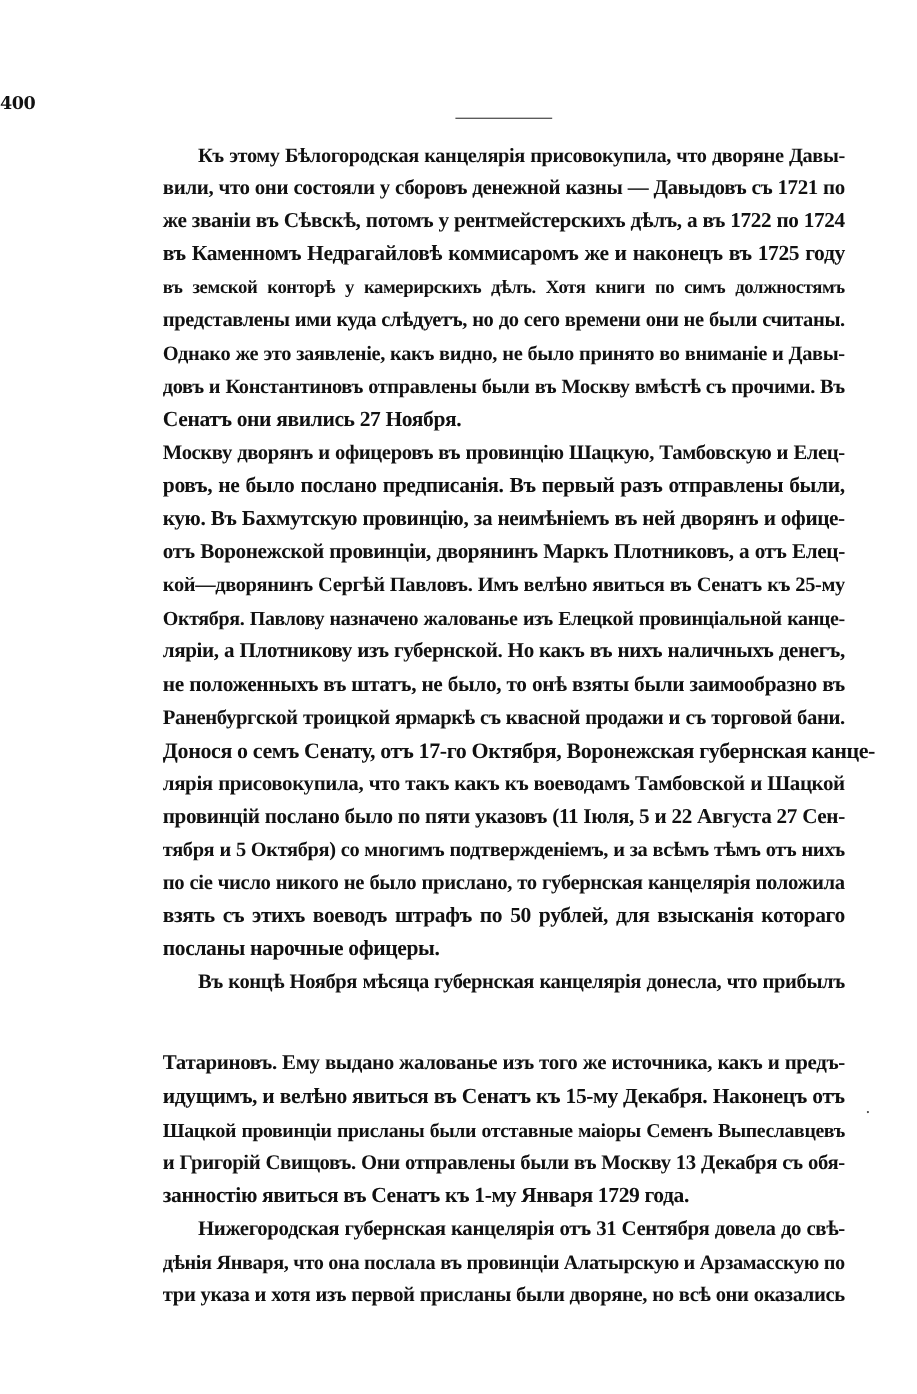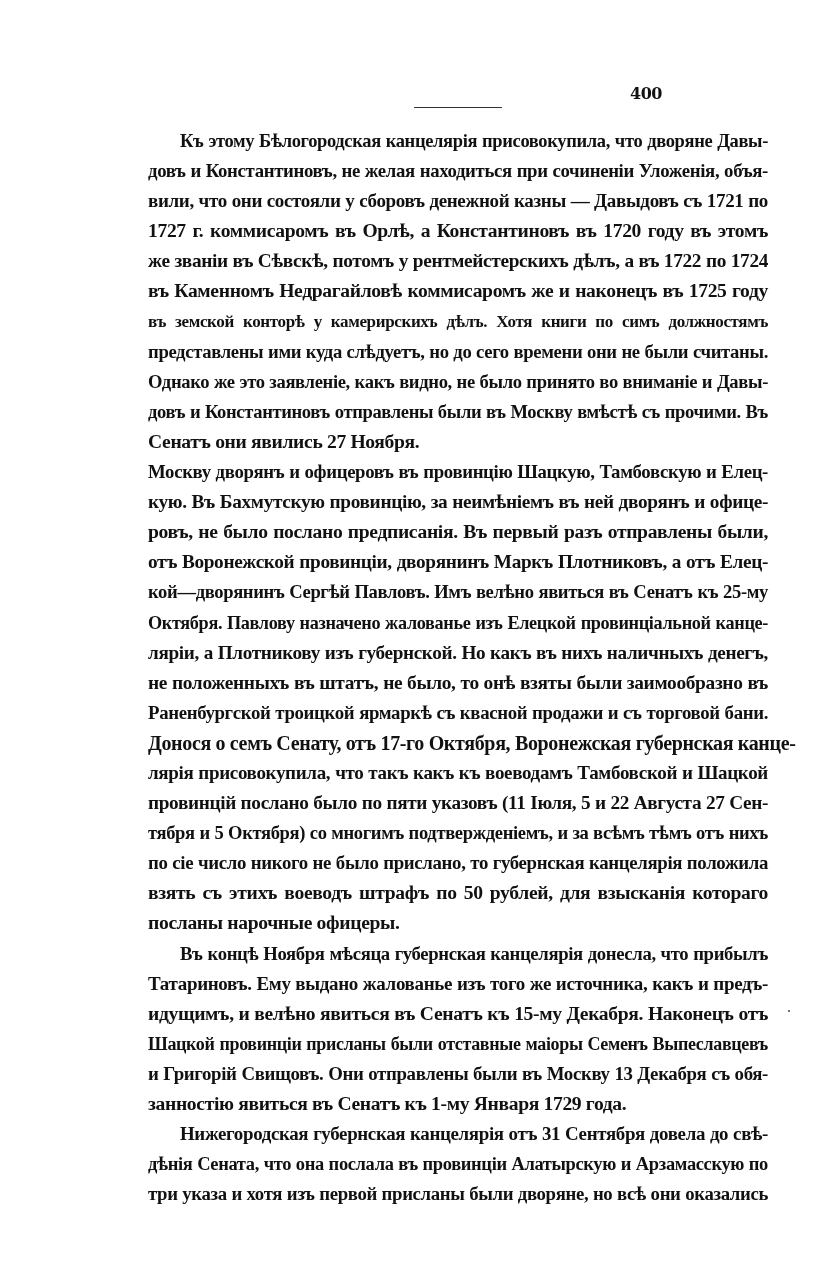--- a/index.html
+++ b/index.html
@@ -1,19 +1,19 @@
 <!DOCTYPE html>
 <html><head>
 <meta charset="utf-8">
 <style>
   html, body { margin: 0; padding: 0; background: #ffffff; }
   body { width: 834px; height: 1267px; position: relative; overflow: hidden; }
   .page-number {
     position: absolute; left: 0; width: 662px; top: 84px;
-    text-align: right;
+    text-align: left;
     font-family: "DejaVu Serif", serif; font-weight: bold; font-size: 16px; color: #111;
     letter-spacing: -0.5px;
   }
   .page-rule {
     position: absolute; left: 414px; width: 88px; top: 107px; height: 0;
     border-top: 1.5px solid #333;
   }
   .text {
     position: absolute; left: 148px; top: 126px; width: 620px;
     font-family: "Liberation Serif", serif; font-size: 19.6px; color: #111;
@@ -34,61 +34,59 @@
 </head>
 <body>
 
 <div class="page-number">400</div>
 <div class="page-rule"></div>
 
 <div class="text">
 
   <div>
     <div class="line indent" style="font-size: 18.4954px;">Къ этому Бѣлогородская канцелярія присовокупила, что дворяне Давы-</div>
-    <div class="line" style="font-size: 18.7798px;">довъ и Константиновъ, не желая находиться при сочиненіи Уложенія, объя-</div>
     <div class="line" style="font-size: 19.0338px;">вили, что они состояли у сборовъ денежной казны — Давыдовъ съ 1721 по</div>
-    <div class="line">1727 г. коммисаромъ въ Орлѣ, а Константиновъ въ 1720 году въ этомъ</div>
     <div class="line" style="font-size: 19.3291px;">же званіи въ Сѣвскѣ, потомъ у рентмейстерскихъ дѣлъ, а въ 1722 по 1724</div>
     <div class="line">въ Каменномъ Недрагайловѣ коммисаромъ же и наконецъ въ 1725 году</div>
     <div class="line" style="font-size: 17px;">въ земской конторѣ у камерирскихъ дѣлъ. Хотя книги по симъ должностямъ</div>
     <div class="line" style="font-size: 18.662px;">представлены ими куда слѣдуетъ, но до сего времени они не были считаны.</div>
     <div class="line" style="font-size: 18.6086px;">Однако же это заявленіе, какъ видно, не было принято во вниманіе и Давы-</div>
     <div class="line" style="font-size: 18.5457px;">довъ и Константиновъ отправлены были въ Москву вмѣстѣ съ прочими. Въ</div>
     <div class="line last">Сенатъ они явились 27 Ноября.</div>
   </div>
 
   <div>
     <div class="line" style="font-size: 18.7862px;">Москву дворянъ и офицеровъ въ провинцію Шацкую, Тамбовскую и Елец-</div>
+    <div class="line">ровъ, не было послано предписанія. Въ первый разъ отправлены были,</div>
     <div class="line" style="font-size: 19.3194px;">кую. Въ Бахмутскую провинцію, за неимѣніемъ въ ней дворянъ и офице-</div>
-    <div class="line">ровъ, не было послано предписанія. Въ первый разъ отправлены были,</div>
     <div class="line" style="font-size: 19.2843px;">отъ Воронежской провинціи, дворянинъ Маркъ Плотниковъ, а отъ Елец-</div>
     <div class="line" style="font-size: 18.5907px;">кой—дворянинъ Сергѣй Павловъ. Имъ велѣно явиться въ Сенатъ къ 25-му</div>
     <div class="line" style="font-size: 18.2303px;">Октября. Павлову назначено жалованье изъ Елецкой провинціальной канце-</div>
     <div class="line" style="font-size: 19.1867px;">ляріи, а Плотникову изъ губернской. Но какъ въ нихъ наличныхъ денегъ,</div>
     <div class="line" style="font-size: 19.4251px;">не положенныхъ въ штатъ, не было, то онѣ взяты были заимообразно въ</div>
     <div class="line" style="font-size: 18.8008px;">Раненбургской троицкой ярмаркѣ съ квасной продажи и съ торговой бани.</div>
     <div class="line" style="font-size: 20px;">Донося о семъ Сенату, отъ 17-го Октября, Воронежская губернская канце-</div>
     <div class="line" style="font-size: 19.0685px;">лярія присовокупила, что такъ какъ къ воеводамъ Тамбовской и Шацкой</div>
     <div class="line" style="font-size: 19.2502px;">провинцій послано было по пяти указовъ (11 Іюля, 5 и 22 Августа 27 Сен-</div>
     <div class="line" style="font-size: 18.5613px;">тября и 5 Октября) со многимъ подтвержденіемъ, и за всѣмъ тѣмъ отъ нихъ</div>
     <div class="line" style="font-size: 18.8209px;">по сіе число никого не было прислано, то губернская канцелярія положила</div>
     <div class="line">взять съ этихъ воеводъ штрафъ по 50 рублей, для взысканія котораго</div>
     <div class="line last">посланы нарочные офицеры.</div>
   </div>
 
   <div>
     <div class="line indent" style="font-size: 18.7px;">Въ концѣ Ноября мѣсяца губернская канцелярія донесла, что прибылъ</div>
-    <div class="line" style="font-size: 19.0362px;">Татариновъ. Ему выдано жалованье изъ того же источника, какъ и предъ-</div>
+    <div class="line" style="font-size: 19.0362px; margin-top: 44px;">Татариновъ. Ему выдано жалованье изъ того же источника, какъ и предъ-</div>
     <div class="line">идущимъ, и велѣно явиться въ Сенатъ къ 15-му Декабря. Наконецъ отъ</div>
     <div class="line" style="font-size: 18.013px;">Шацкой провинціи присланы были отставные маіоры Семенъ Выпеславцевъ</div>
     <div class="line" style="font-size: 18.847px;">и Григорій Свищовъ. Они отправлены были въ Москву 13 Декабря съ обя-</div>
     <div class="line last">занностію явиться въ Сенатъ къ 1-му Января 1729 года.</div>
   </div>
 
   <div>
     <div class="line indent" style="font-size: 18.9374px;">Нижегородская губернская канцелярія отъ 31 Сентября довела до свѣ-</div>
-    <div class="line" style="font-size: 18.4656px;">дѣнія Сената, что она послала въ провинціи Алатырскую и Арзамасскую по</div>
+    <div class="line" style="font-size: 18.4656px;">дѣнія Января, что она послала въ провинціи Алатырскую и Арзамасскую по</div>
     <div class="line" style="font-size: 18.7538px;">три указа и хотя изъ первой присланы были дворяне, но всѣ они оказались</div>
 
   </div>
 </div>
 
 <div class="stray-dot"></div>
 
 </body></html>

